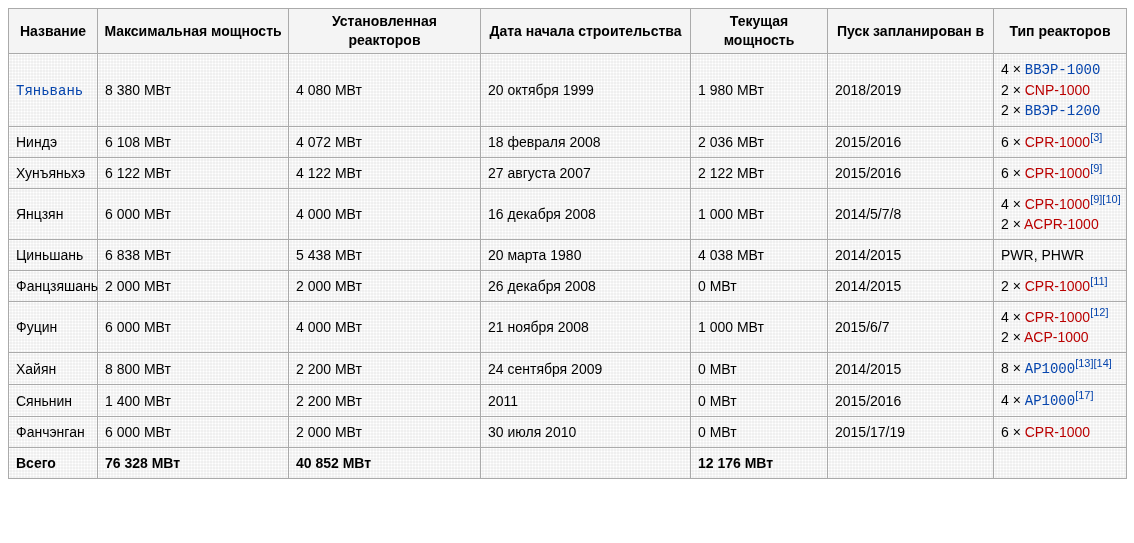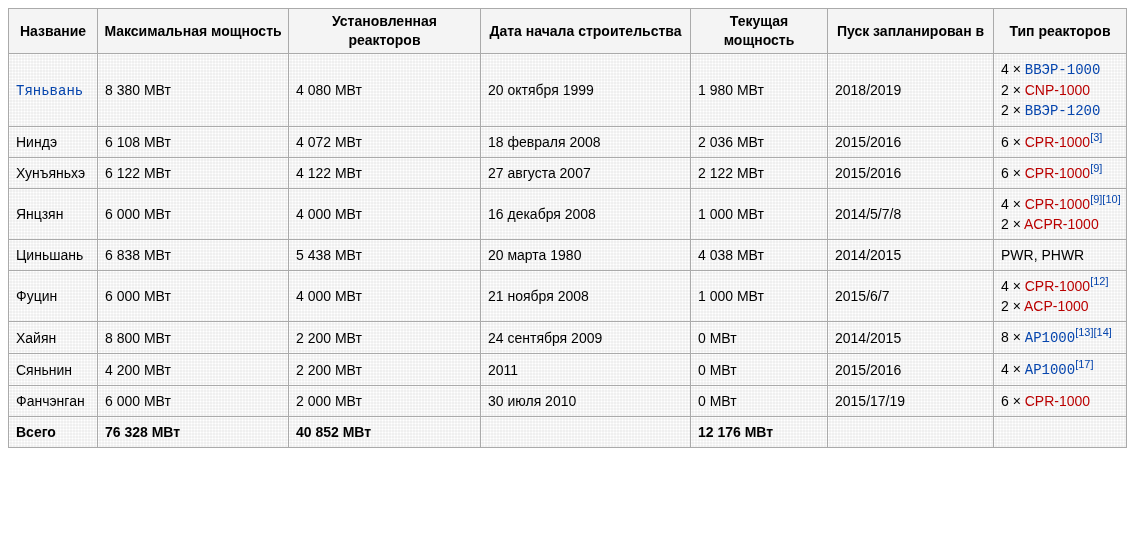--- a/index.html
+++ b/index.html
@@ -134,20 +134,31 @@
         <td>6 838 МВт</td>
         <td>5 438 МВт</td>
         <td>20 марта 1980</td>
         <td>4 038 МВт</td>
         <td>2014/2015</td>
         <td>
           <div class="reactor-line"><span>PWR, PHWR</span></div>
         </td>
       </tr>
       <tr>
+        <td><span>Фанцзяшань</span></td>
+        <td>2 000 МВт</td>
+        <td>2 000 МВт</td>
+        <td>26 декабря 2008</td>
+        <td>0 МВт</td>
+        <td>2014/2015</td>
+        <td>
+          <div class="reactor-line"><span>2 × </span><a class="red">CPR-1000</a><sup class="ref"><a>[11]</a></sup></div>
+        </td>
+      </tr>
+      <tr>
         <td><span>Фуцин</span></td>
         <td>6 000 МВт</td>
         <td>4 000 МВт</td>
         <td>21 ноября 2008</td>
         <td>1 000 МВт</td>
         <td>2015/6/7</td>
         <td>
           <div class="reactor-line"><span>4 × </span><a class="red">CPR-1000</a><sup class="ref"><a>[12]</a></sup></div>
           <div class="reactor-line"><span>2 × </span><a class="red">ACP-1000</a></div>
         </td>
@@ -158,21 +169,21 @@
         <td>2 200 МВт</td>
         <td>24 сентября 2009</td>
         <td>0 МВт</td>
         <td>2014/2015</td>
         <td>
           <div class="reactor-line"><span>8 × </span><a class="blue">AP1000</a><sup class="ref"><a>[13]</a></sup><sup class="ref"><a>[14]</a></sup></div>
         </td>
       </tr>
       <tr>
         <td><span>Сяньнин</span></td>
-        <td>4 200 МВт</td>
+        <td>1 400 МВт</td>
         <td>2 200 МВт</td>
         <td>2011</td>
         <td>0 МВт</td>
         <td>2015/2016</td>
         <td>
           <div class="reactor-line"><span>4 × </span><a class="blue">AP1000</a><sup class="ref"><a>[17]</a></sup></div>
         </td>
       </tr>
       <tr>
         <td><span>Фанчэнган</span></td>

